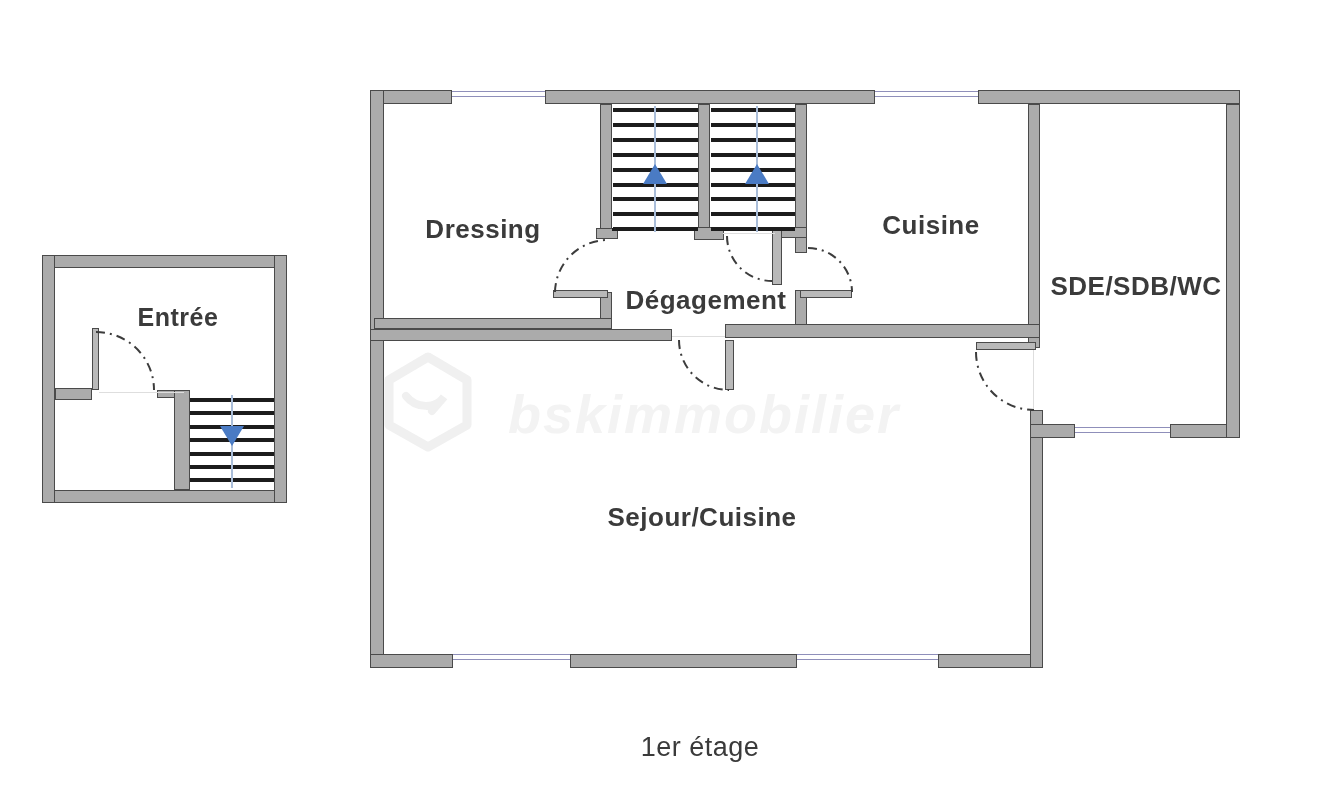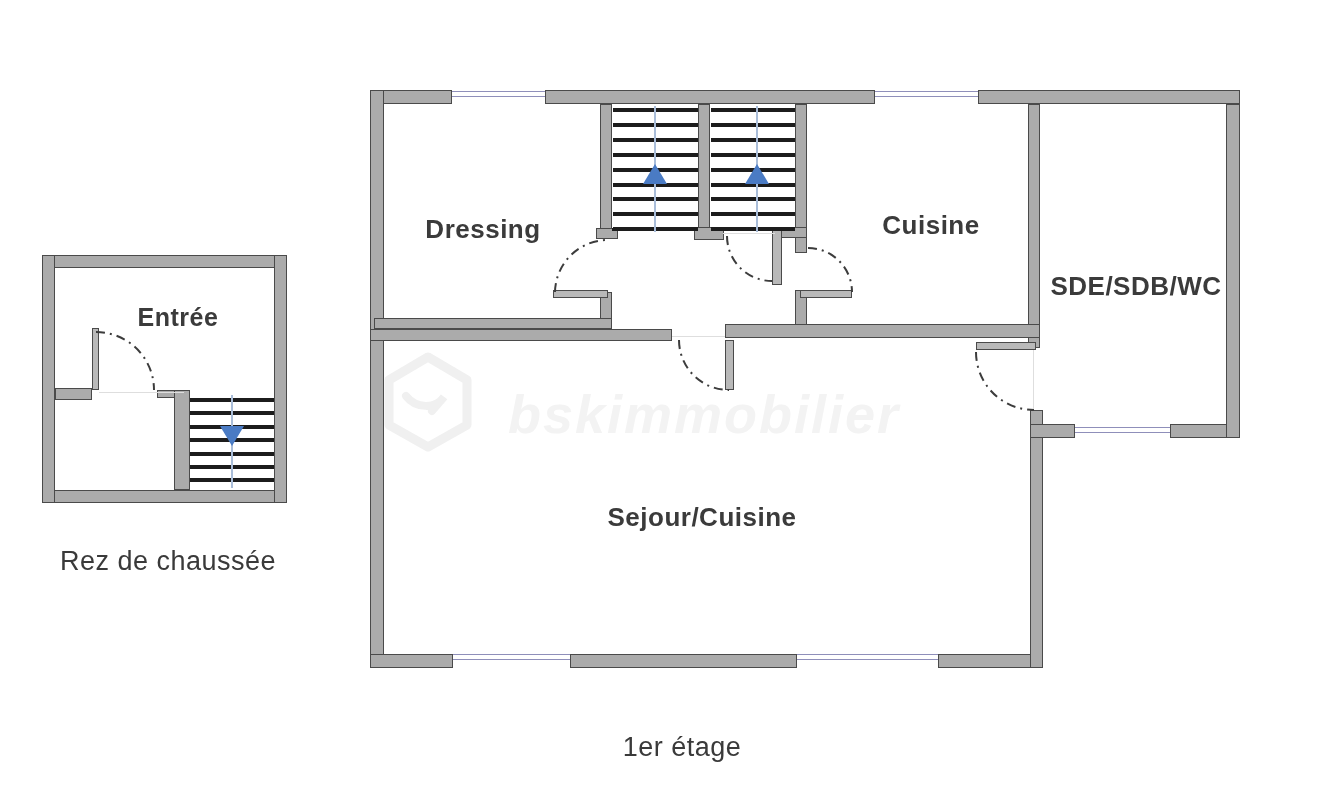--- a/index.html
+++ b/index.html
@@ -127,19 +127,19 @@
       <path d="M555 292 A53 53 0 0 1 608 240"></path>
       <path d="M727 236 A45 45 0 0 0 772 281"></path>
       <path d="M808 248 A44 44 0 0 1 852 292"></path>
       <path d="M679 340 A50 50 0 0 0 729 390"></path>
       <path d="M976 352 A58 58 0 0 0 1034 410"></path>
     </g>
   </svg>
 
   <div class="room-label" style="left:178px;top:317px;font-size:25px">Entrée</div>
   <div class="room-label" style="left:483px;top:229px">Dressing</div>
+  <div class="room-label" style="left:706px;top:300px">Dégagement</div>
   <div class="room-label" style="left:931px;top:225px">Cuisine</div>
   <div class="room-label" style="left:1136px;top:286px">SDE/SDB/WC</div>
   <div class="room-label" style="left:702px;top:517px">Sejour/Cuisine</div>
 
-  <div class="caption" style="left:168px;top:561px">Rez de chaussée</div>
-  <div class="caption" style="left:682px;top:747px">1er étage</div>
+  <div class="caption" style="left:700px;top:747px">1er étage</div>
 </div>
 
 </body></html>

